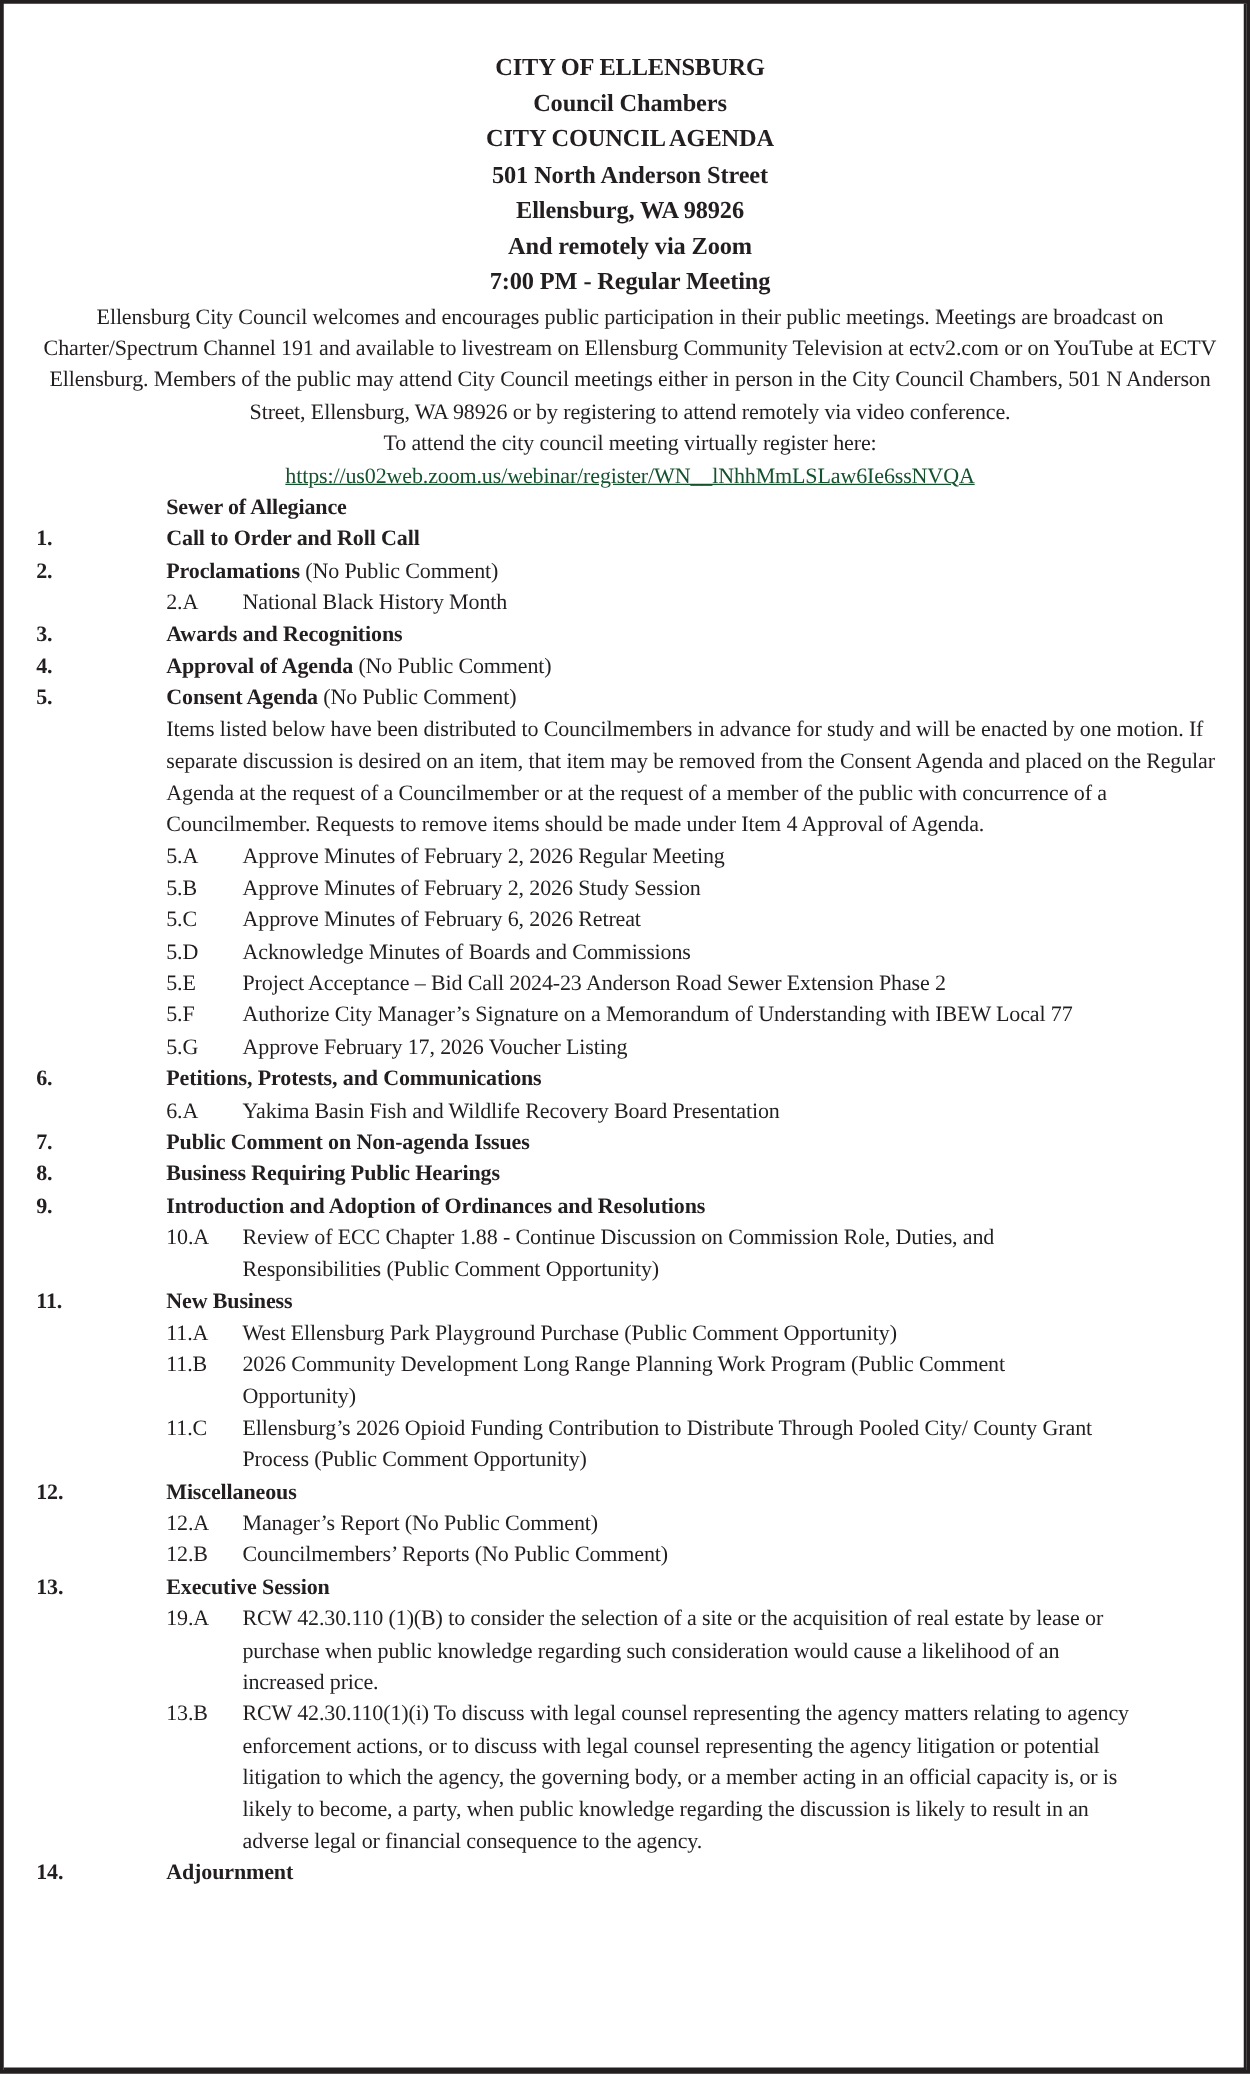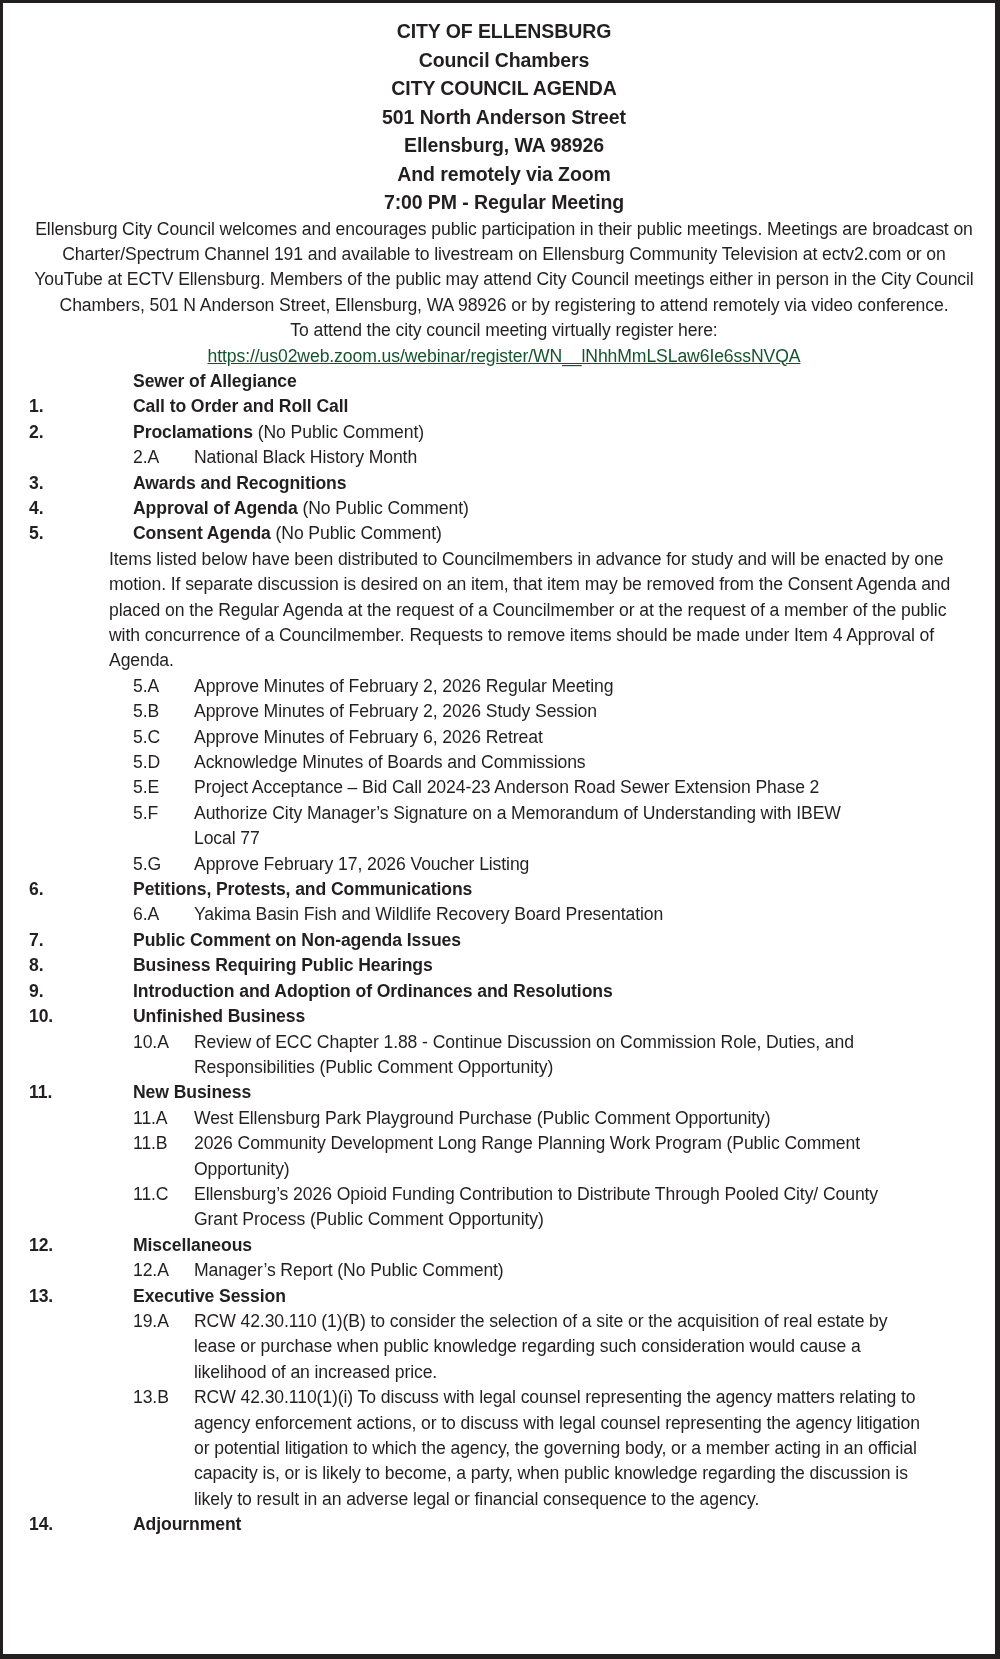--- a/index.html
+++ b/index.html
@@ -10,39 +10,39 @@
     box-sizing: border-box;
     border: 3px solid #231f20;
     background: #ffffff;
   }
   .inner {
     position: absolute; left: 0; top: 0; right: 0; bottom: 0;
     border-right: 2px solid #231f20;
     border-bottom: 2px solid #231f20;
   }
   .doc {
-    position: absolute; left: 26px; top: 12px; width: 950px;
-    font-family: Liberation Sans, sans-serif;
+    position: absolute; left: 26px; top: 36px; width: 950px;
+    font-family: Liberation Serif, serif;
     color: #231f20;
     font-size: 17.6px;
     line-height: 25.4px;
     letter-spacing: -0.1px;
   }
   .header { text-align: center; }
   .header .hl {
     font-weight: bold; font-size: 19.5px; line-height: 28.5px;
   }
   .header .hl:first-child { margin-top: 2px; }
   .intro { text-align: center; }
   .link { text-decoration: underline; color: #14532d; }
   .row { position: relative; min-height: 25.4px; }
   .num { position: absolute; left: 0; top: 0; font-weight: bold; }
   .title { margin-left: 104px; font-weight: bold; }
   .title .note { font-weight: normal; }
-  .para { margin-left: 80px; width: 846px; }
+  .para { margin-left: 104px; width: 846px; }
   .sub { position: relative; margin-left: 104px; }
   .sub .code { position: absolute; left: 0; top: 0; text-align: center; }
   .sub .text { margin-left: 61px; width: 720px; }
 </style>
 </head>
 <body>
 
 <div class="frame">
   <div class="inner"></div>
   <div class="doc">
@@ -140,24 +140,20 @@
     </div>
     <div class="row">
       <span class="num">8.</span>
       <div class="title"><span>Business Requiring Public Hearings</span></div>
     </div>
     <div class="row">
       <span class="num">9.</span>
       <div class="title"><span>Introduction and Adoption of Ordinances and Resolutions</span></div>
     </div>
 
-    <div class="row">
-      <span class="num">10.</span>
-      <div class="title"><span>Unfinished Business</span></div>
-    </div>
     <div class="sub">
       <span class="code">10.A</span>
       <div class="text" style="width:700px">Review of ECC Chapter 1.88 - Continue Discussion on Commission Role, Duties, and Responsibilities (Public Comment Opportunity)</div>
     </div>
 
     <div class="row">
       <span class="num">11.</span>
       <div class="title"><span>New Business</span></div>
     </div>
     <div class="sub">
@@ -174,20 +170,24 @@
     </div>
 
     <div class="row">
       <span class="num">12.</span>
       <div class="title"><span>Miscellaneous</span></div>
     </div>
     <div class="sub">
       <span class="code">12.A</span>
       <div class="text">Manager’s Report (No Public Comment)</div>
     </div>
+    <div class="sub">
+      <span class="code">12.B</span>
+      <div class="text">Councilmembers’ Reports (No Public Comment)</div>
+    </div>
 
     <div class="row">
       <span class="num">13.</span>
       <div class="title"><span>Executive Session</span></div>
     </div>
     <div class="sub">
       <span class="code">19.A</span>
       <div class="text" style="width:720px">RCW 42.30.110 (1)(B) to consider the selection of a site or the acquisition of real estate by lease or purchase when public knowledge regarding such consideration would cause a likelihood of an increased price.</div>
     </div>
     <div class="sub">

